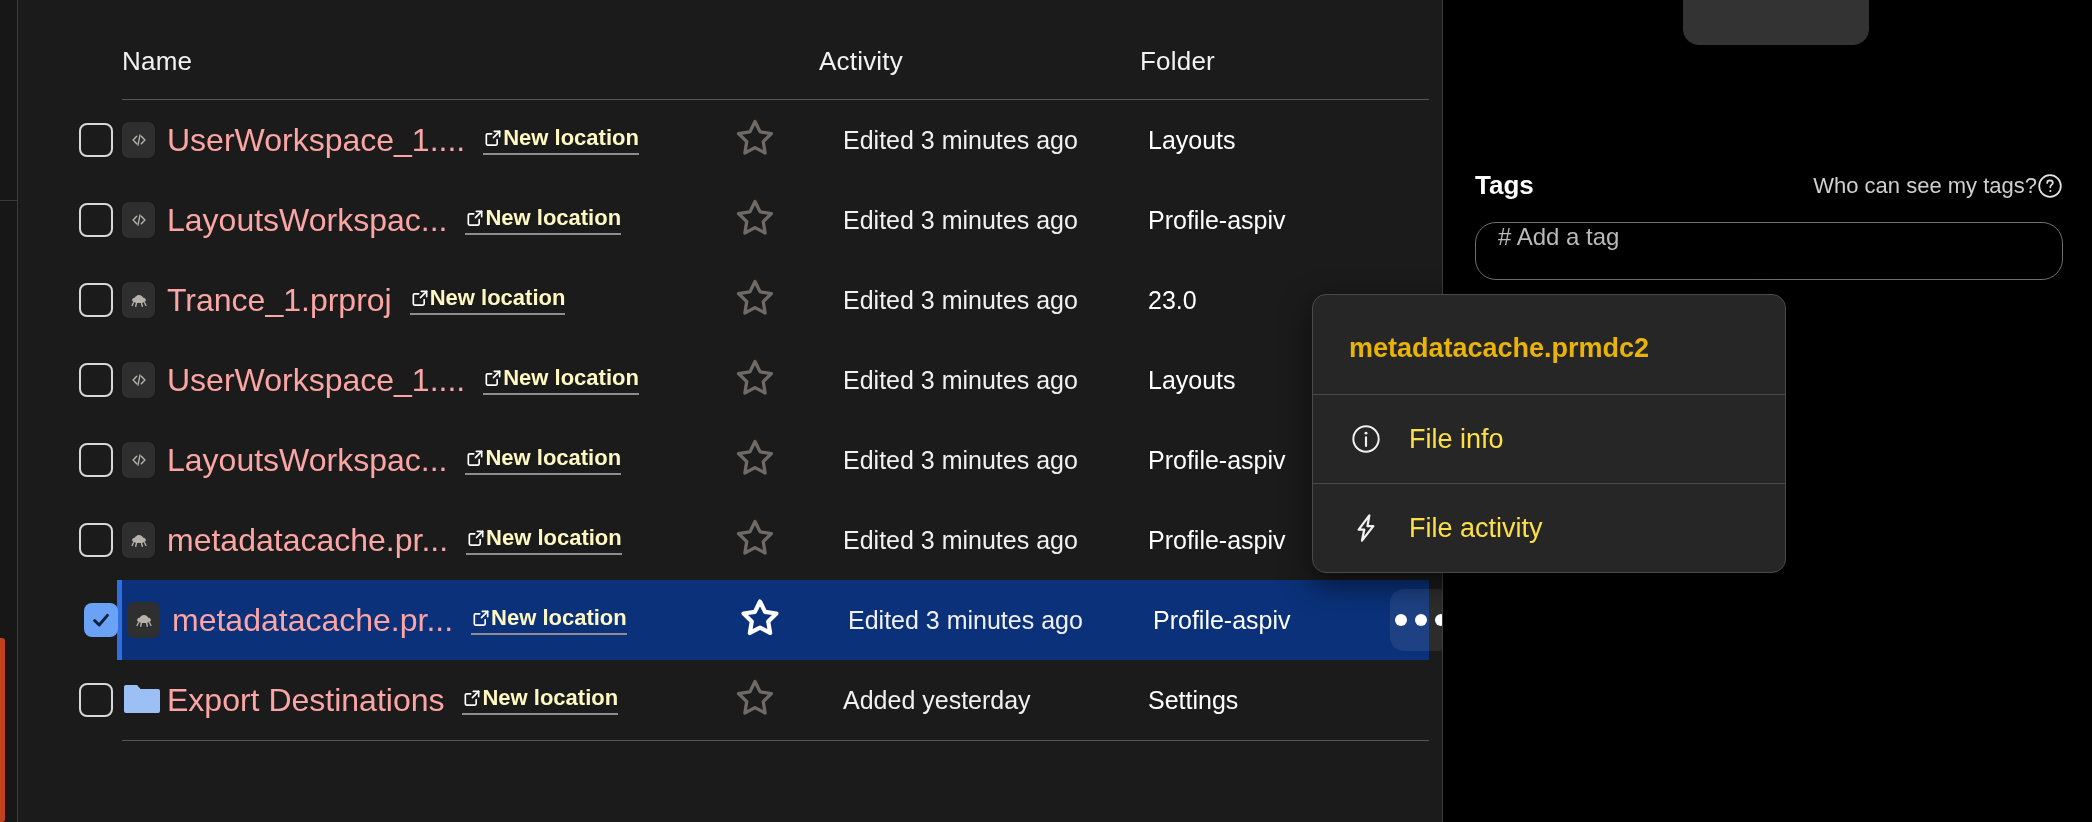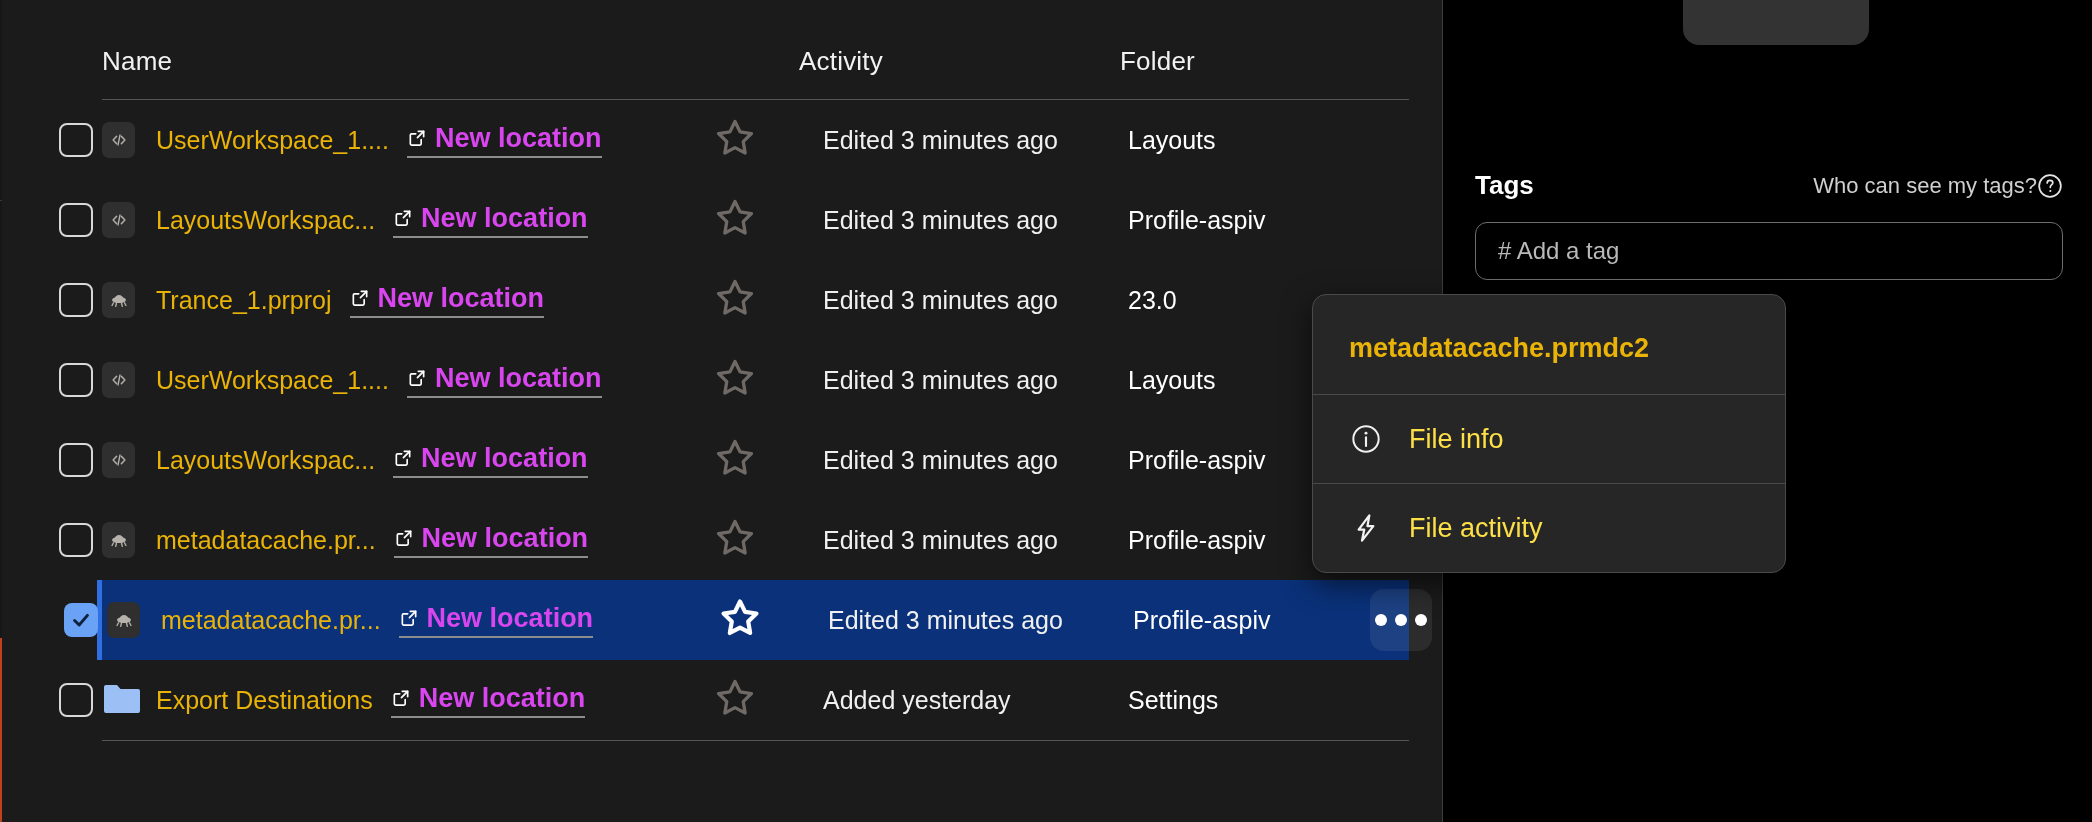--- a/index.html
+++ b/index.html
@@ -21,21 +21,21 @@
     position: absolute; left: 0; top: 638px; width: 5px; height: 184px;
     background: #c0421d; border-radius: 0 3px 3px 0;
   }
   .left-rail-seam {
     position: absolute; left: 0; top: 200px; width: 18px; height: 1px;
     background: #3a3a3a;
   }
 
   
   .main {
-    position: absolute; left: 2px; top: 0; width: 1424px; height: 822px;
+    position: absolute; left: 22px; top: 0; width: 1424px; height: 822px;
     background: #1b1b1b;
     text-decoration: underline;
   }
 
   .table { position: absolute; left: 57px; top: 0; width: 1350px; }
 
   .thead {
     height: 100px; position: relative;
     border-bottom: 1px solid #555;
     margin-left: 43px;
@@ -76,28 +76,27 @@
 
   
   .ficon-cell { width: 45px; flex: 0 0 45px; display: flex; align-items: center; }
   .ficon {
     width: 33px; height: 36px; border-radius: 7px; background: #2f2f2f;
     display: flex; align-items: center; justify-content: center;
   }
   .ficon.folder { background: transparent; width: 40px; height: 36px; }
 
   .fname {
-    color: #eab308; font-size: 25px; white-space: nowrap;
-    margin-left: 9px;
+    color: #fca5a5; font-size: 32px; white-space: nowrap;
   }
 
   .newloc {
-    display: inline-flex; align-items: center; gap: 8px;
+    display: inline-flex; align-items: center; 
     margin-left: 18px;
-    color: #d946ef; font-size: 27px; font-weight: bold;
+    color: #fef9c3; font-size: 22px; font-weight: bold;
     border-bottom: 2px solid #8d8d8d; padding-bottom: 2px;
     white-space: nowrap;
   }
 
   .star-cell {
     position: absolute; left: 655px; top: 50%; transform: translateY(-50%);
   }
   .row.selected .star-cell { left: 617px; }
 
   .activity {
@@ -137,22 +136,22 @@
   }
   .tags-head {
     position: absolute; left: 32px; top: 170px; width: 588px;
     display: flex; align-items: center; justify-content: space-between;
   }
   .tags-title { color: #fff; font-size: 26px; font-weight: bold; }
   .tags-link { display: flex; align-items: center; gap: 0; }
   .tags-link span { color: #cfcfcf; font-size: 22px; }
   .tag-input {
     position: absolute; left: 32px; top: 222px; width: 588px; height: 58px;
-    border: 1px solid #6e6e6e; border-radius: 12px;
-    display: flex; align-items: center; padding-left: 22px;
+    border: 1px solid #6e6e6e; border-radius: 21px;
+    display: flex; align-items: flex-start; padding-left: 22px;
     color: #b9b9b9; font-size: 24px;
   }
   .meta-line {
     position: absolute; color: #efefef; font-size: 24px; white-space: nowrap;
   }
   .meta-1 { left: 2px; top: 382px; }
   .meta-2 { left: 2px; top: 472px; }
   .meta-sep { color: #8b8b8b; margin: 0 10px; }
   .meta-rule-a { position:absolute; left:-45px; top:396px; width:46px; height:1px; background:#4a4a4a; }
   .meta-rule-b { position:absolute; left:-45px; top:513px; width:46px; height:1px; background:#4a4a4a; }

